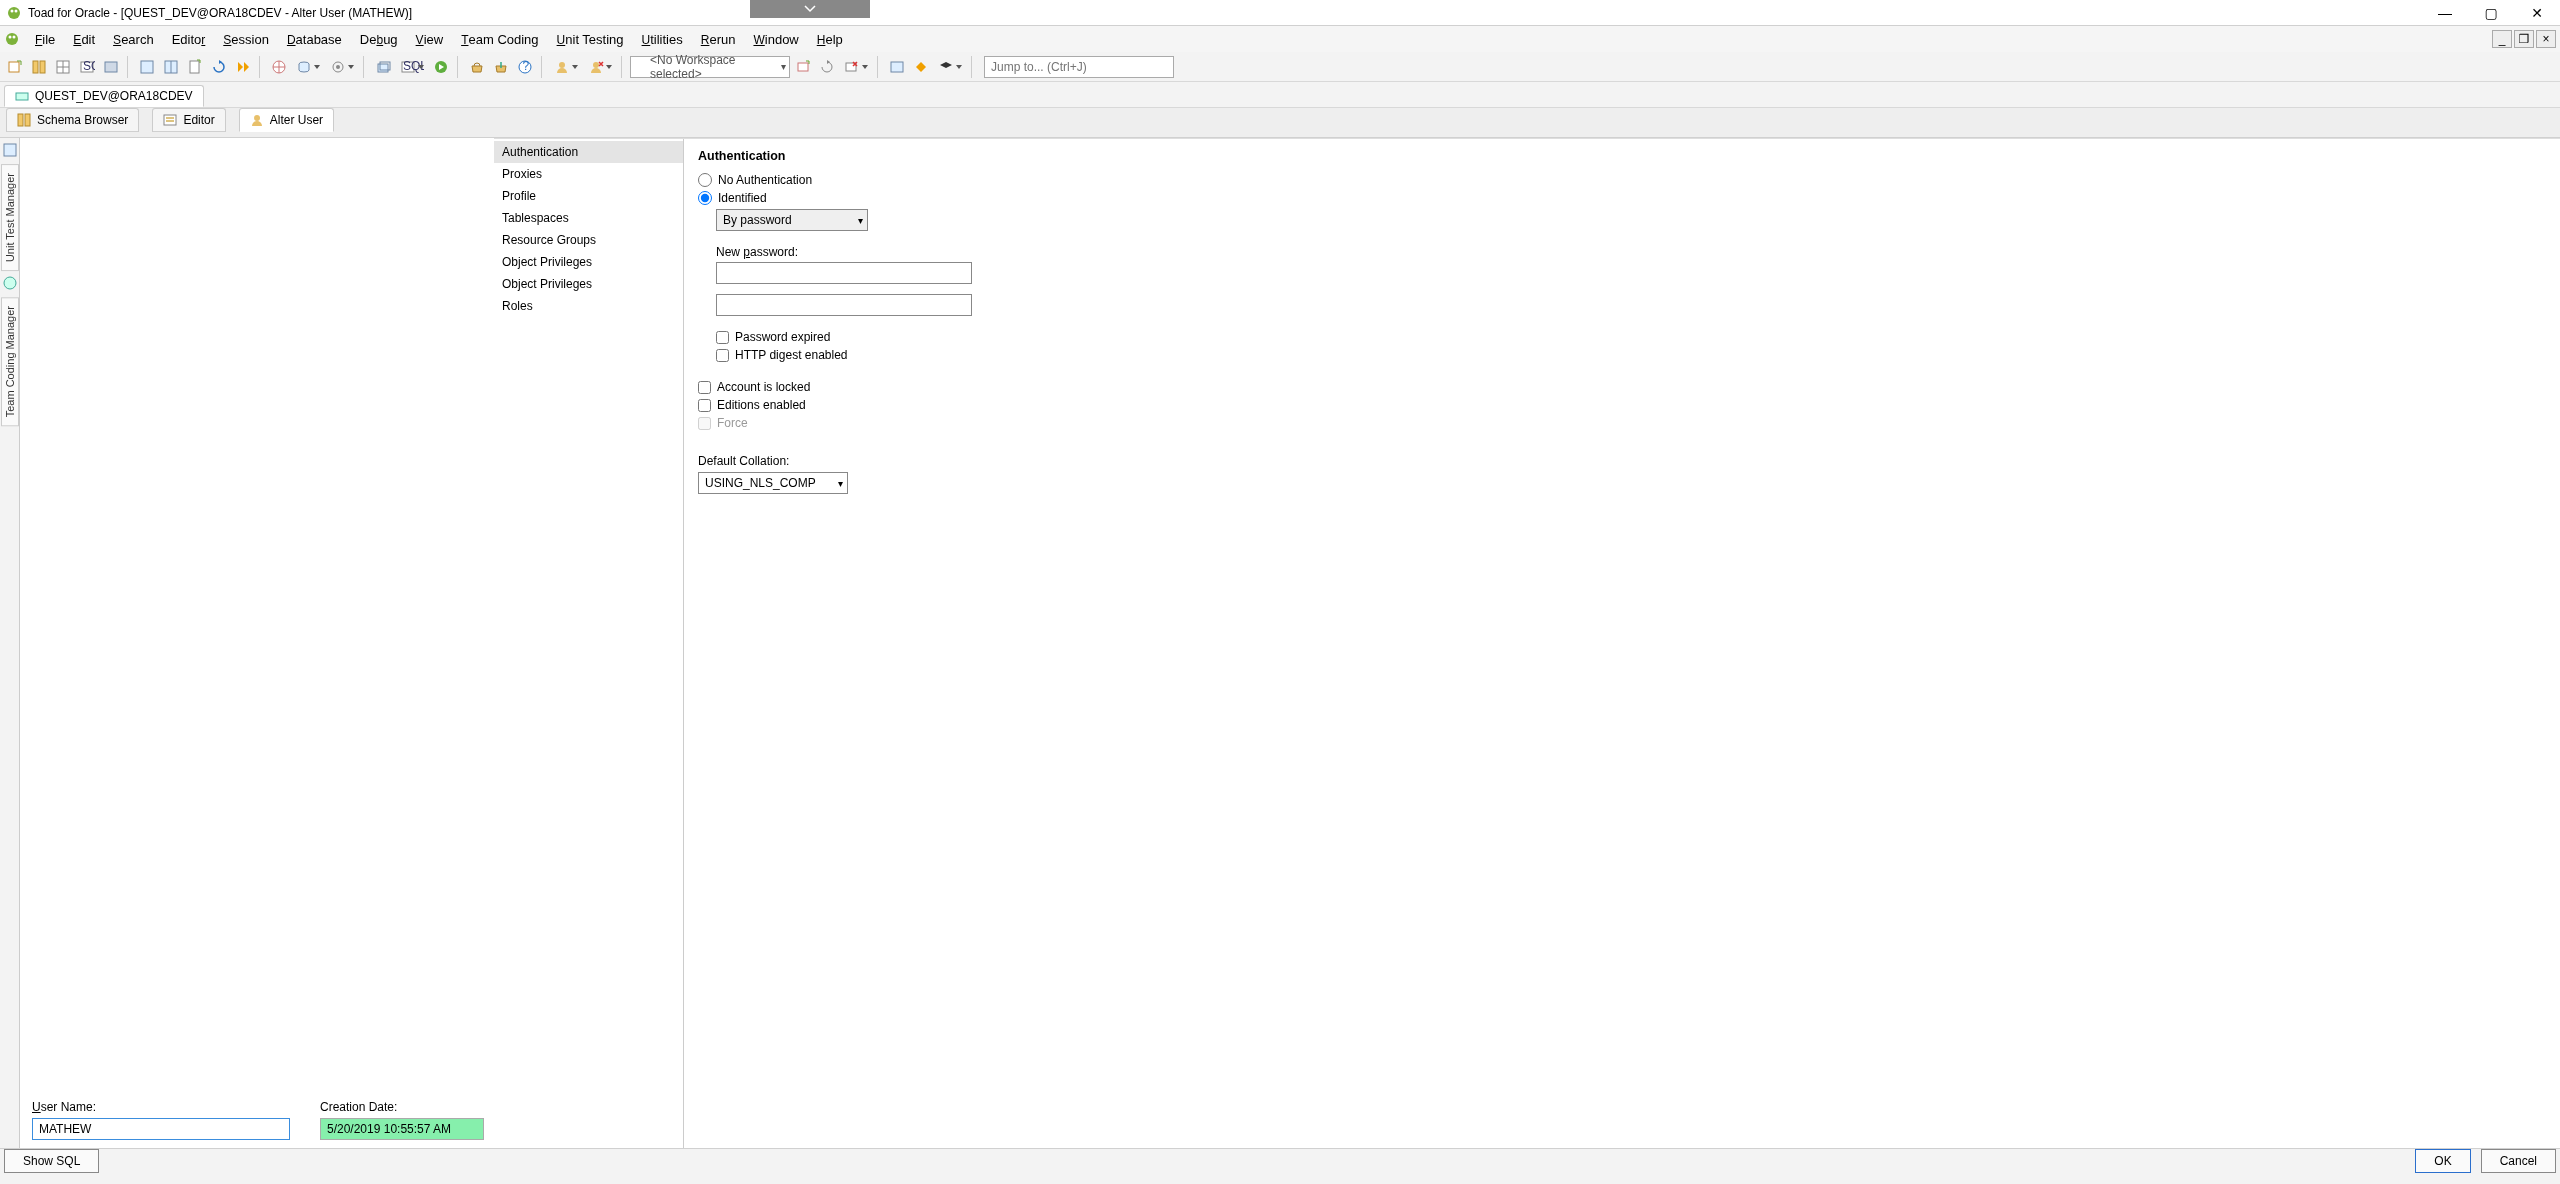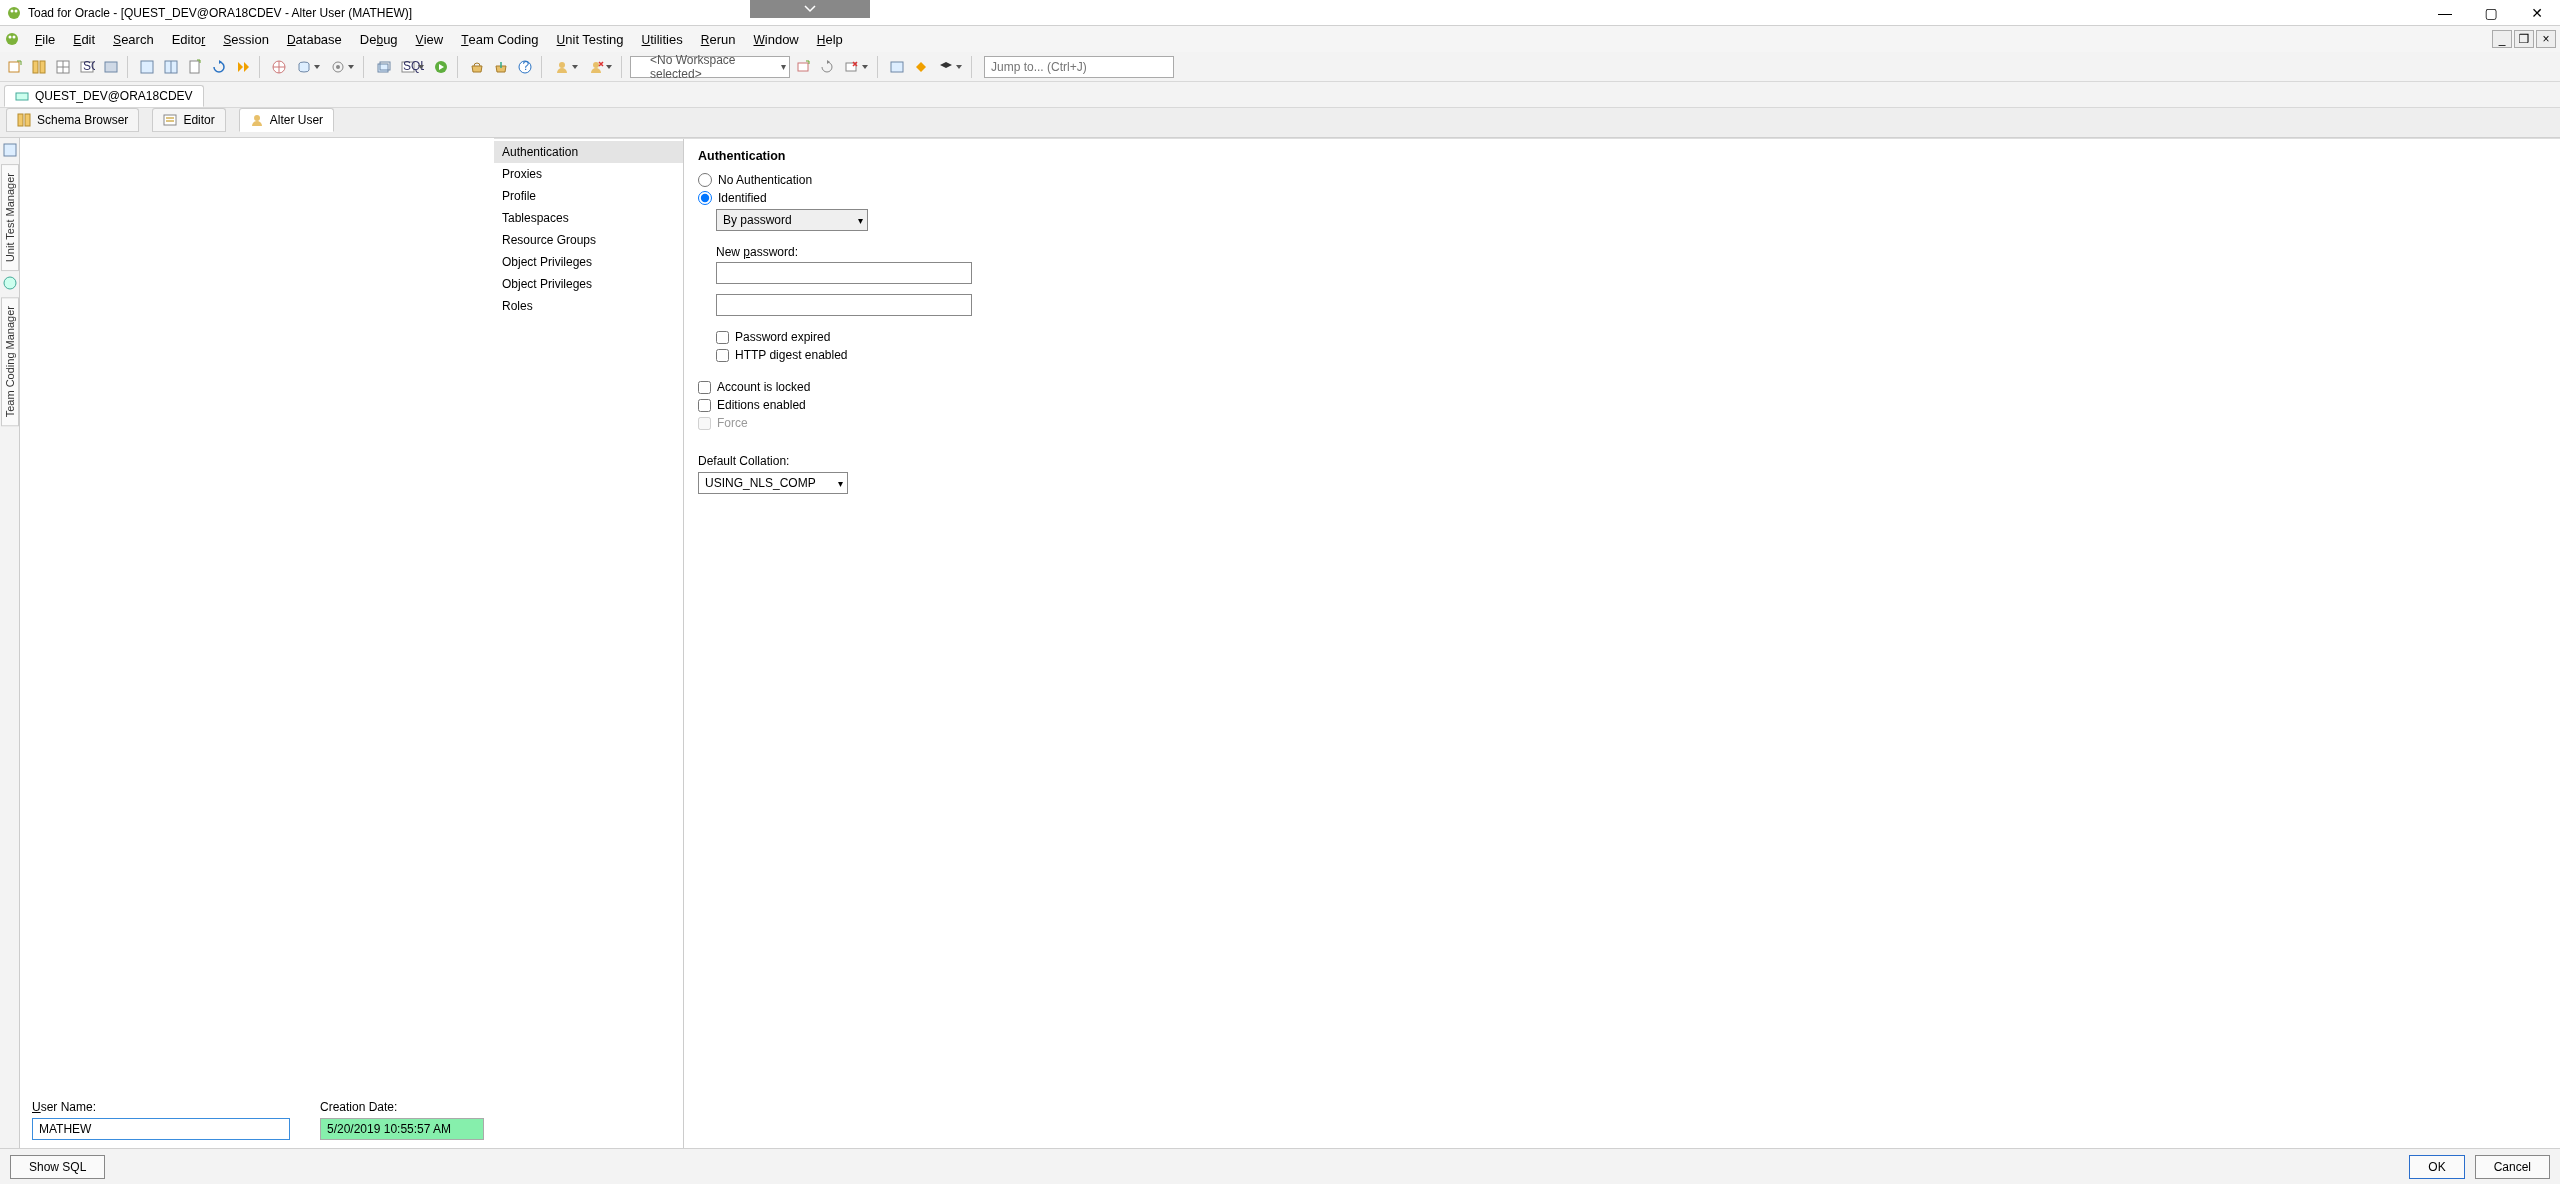--- a/index.html
+++ b/index.html
@@ -70,21 +70,21 @@
 .combo .caret { position:absolute; right:4px; font-size:10px; }
 .combo.white { background:#fff; width:150px; }
 .pf { display:flex; flex-direction:column; gap:3px; margin-top:10px; }
 .pf input[type=password], .pf input[type=text] { height:22px; width:256px; border:1px solid #888; padding:2px 6px; background:#fff; }
 .chkrow { display:flex; align-items:center; gap:6px; margin:4px 0; }
 .chkrow input[type=checkbox]{ width:13px; height:13px; margin:0; }
 .chkrow.disabled { color:#999; }
 .section-gap { height:10px; }
 
 
-.footer { height:36px; background:#f3f3f3; border-top:1px solid #d0d0d0; display:flex; align-items:center; padding:0 10px; }
+.footer { height:36px; background:#f3f3f3; border-top:1px solid #d0d0d0; display:flex; align-items:flex-start; padding:0 4px; }
 .footer .btn { height:24px; padding:0 18px; border:1px solid #888; background:#fafafa; display:flex; align-items:center; justify-content:center; }
 .footer .btn.primary { border:1.5px solid #2a6ecc; }
 .footer .spacer { flex:1; }
 .footer .right { display:flex; gap:10px; }
 
 
 svg { display:block; }
 </style>
 </head>
 <body>

